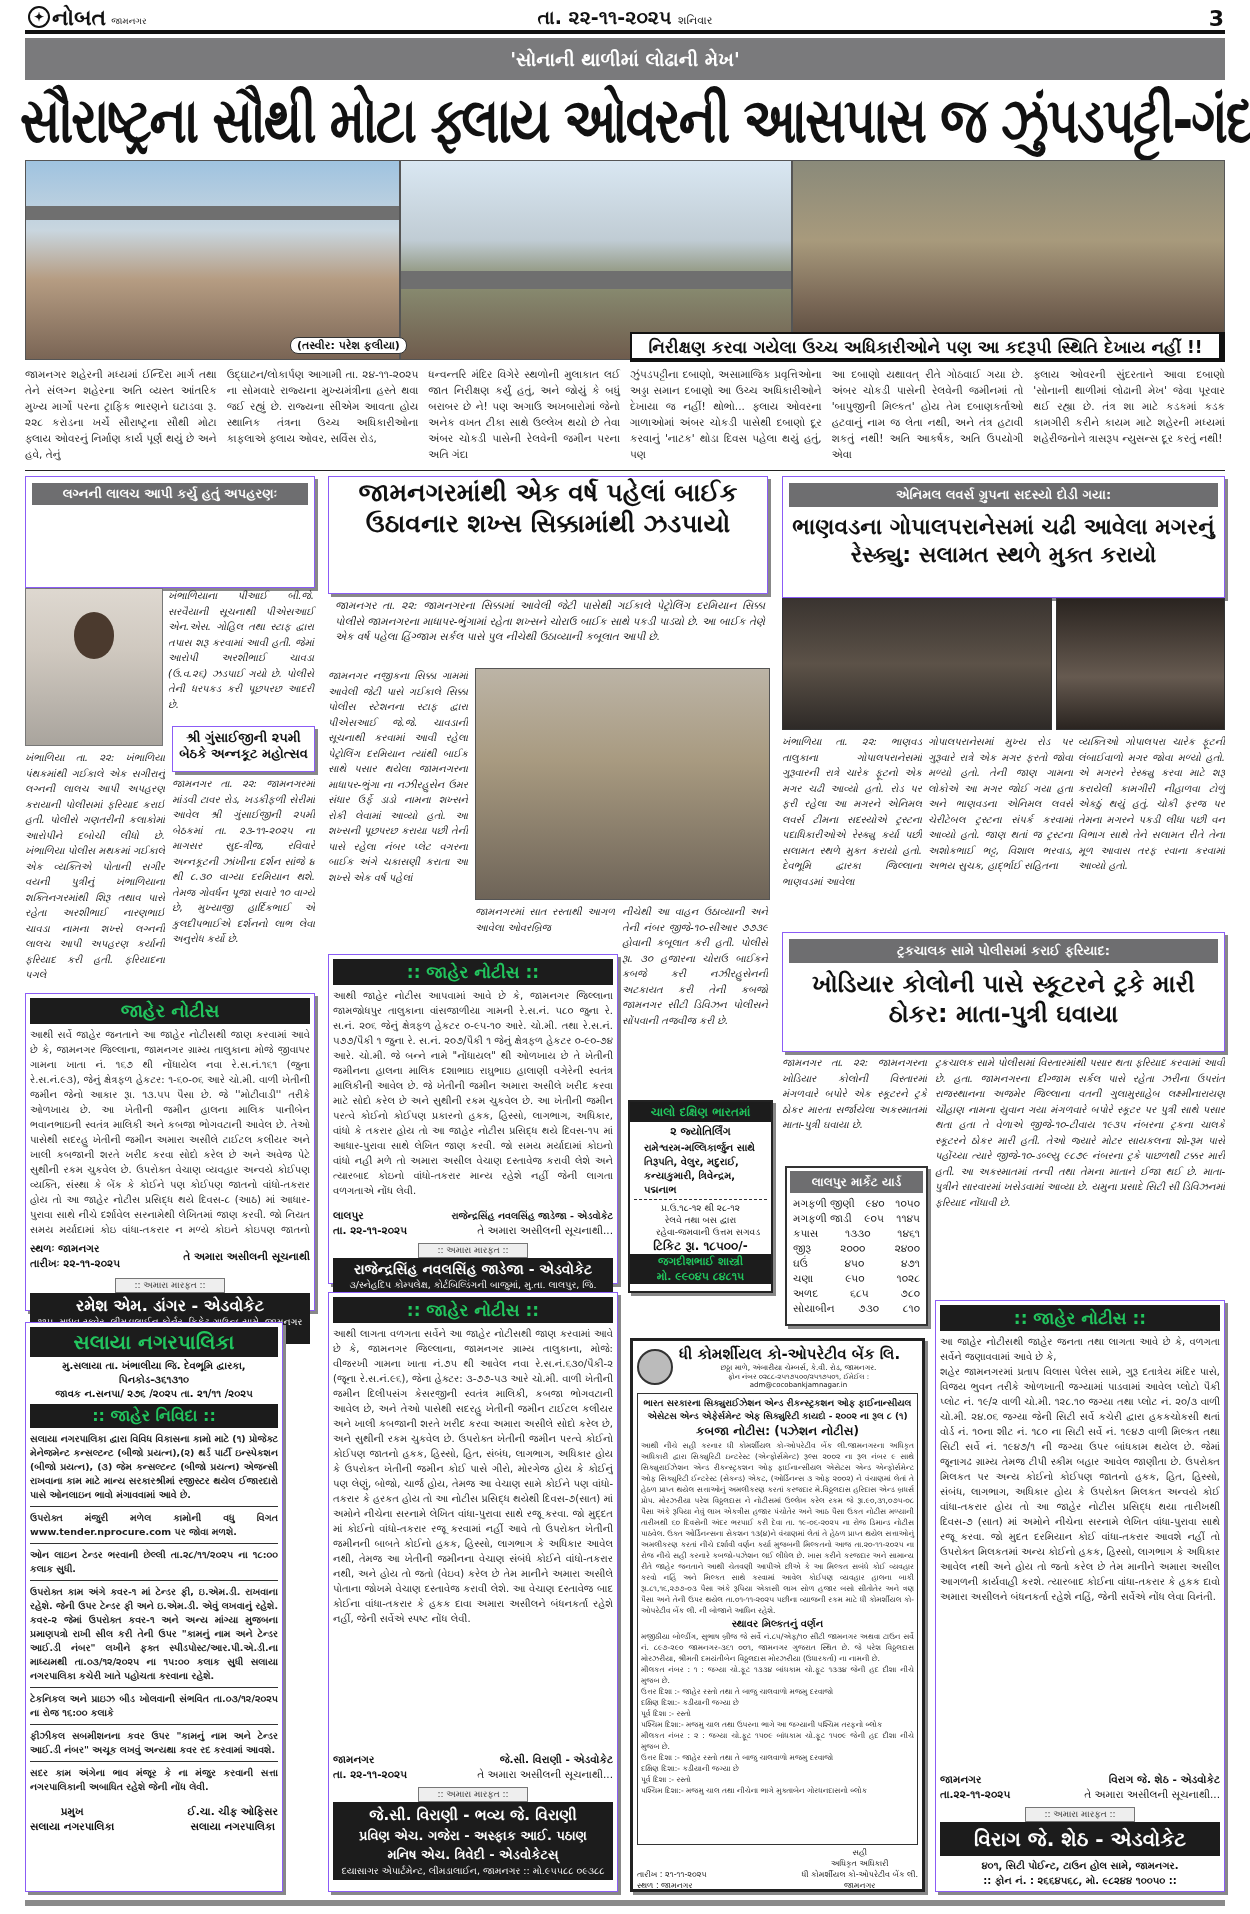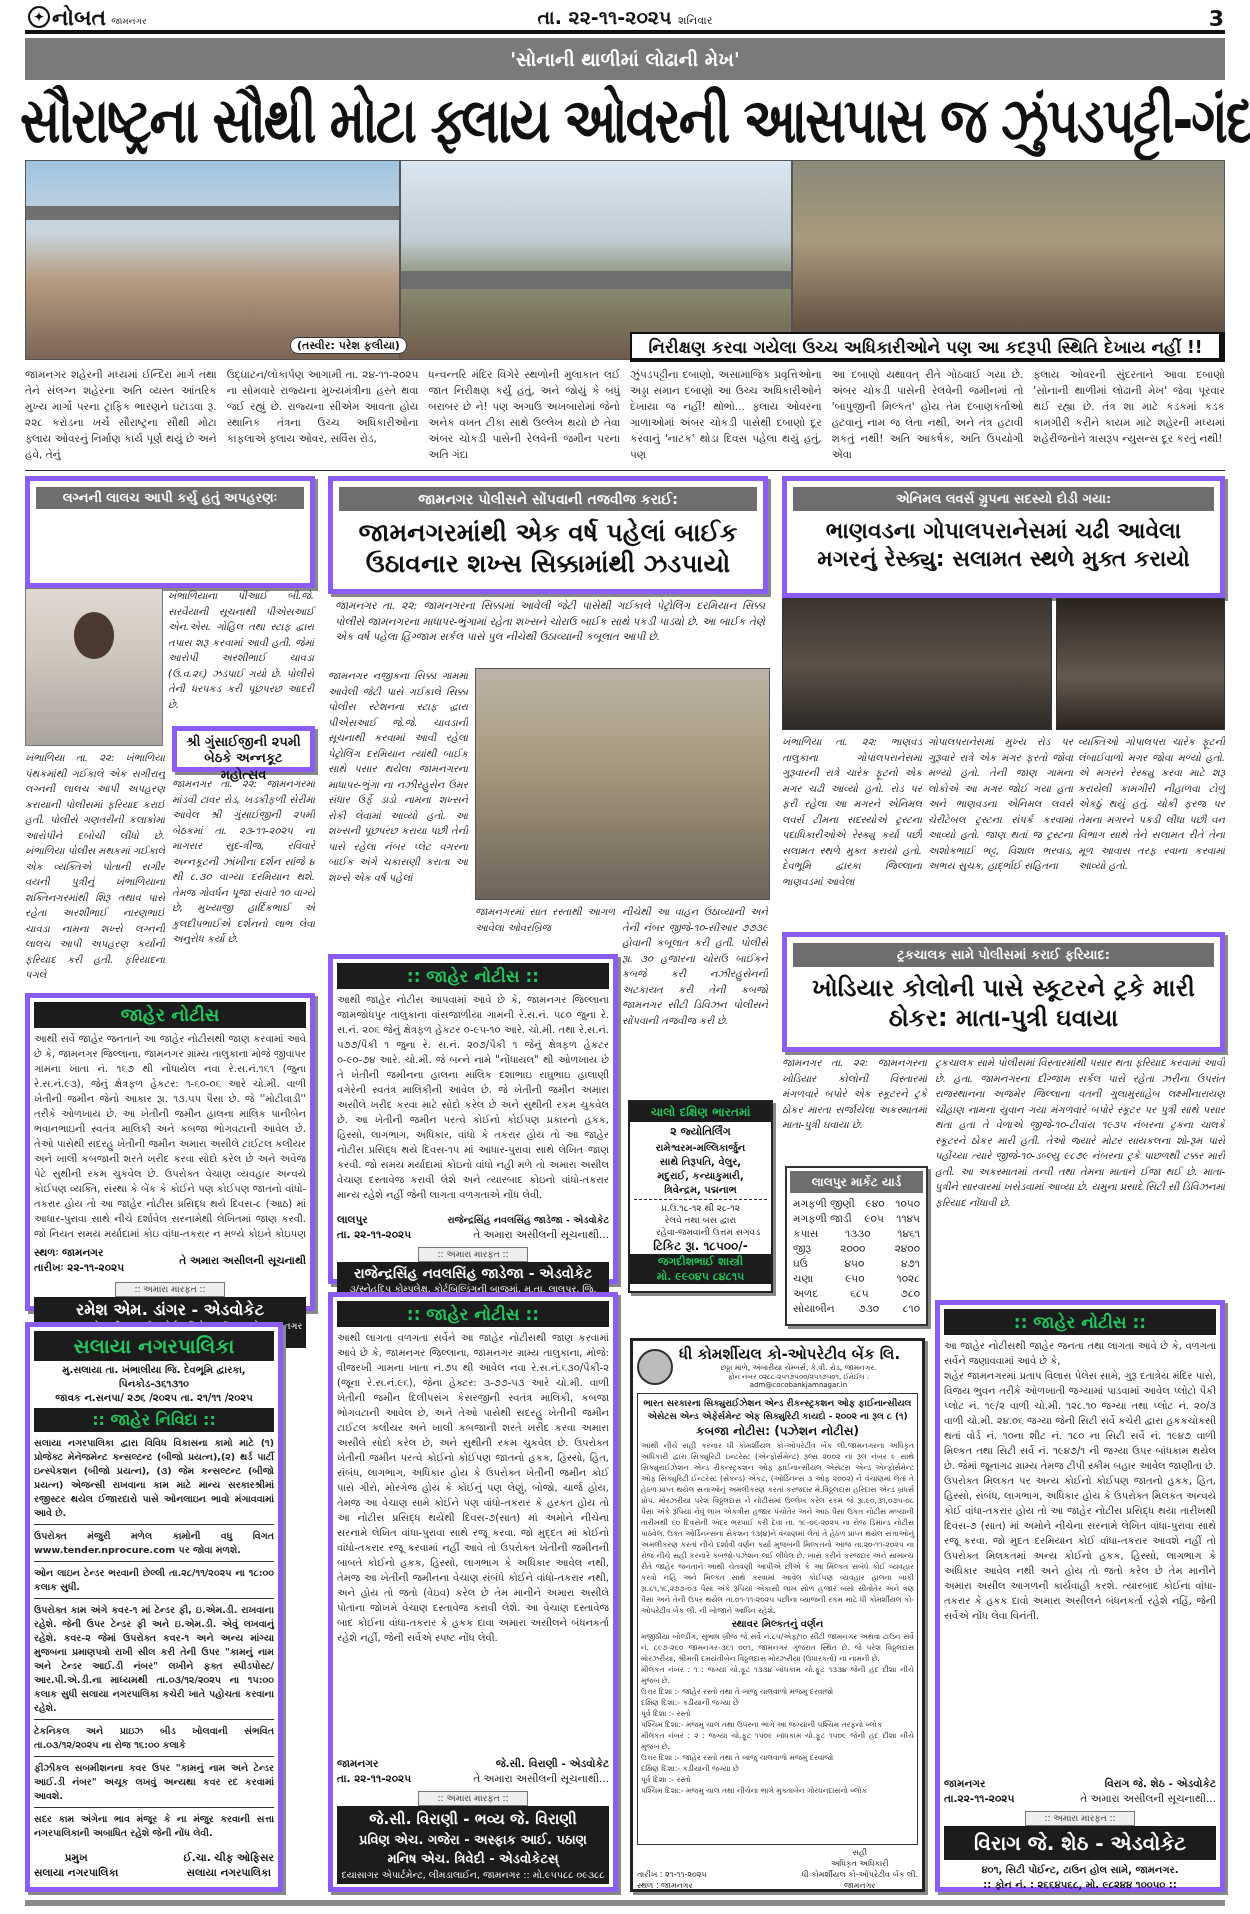--- a/index.html
+++ b/index.html
@@ -18,21 +18,21 @@
   .photo { background: linear-gradient(180deg,#9fc3e0 0%,#c9d6df 35%,#b59c82 60%,#7a6555 100%); border: 1px solid #555; }
   .photo.p1 { left: 25px; top: 160px; width: 375px; height: 200px; }
   .photo.p2 { left: 400px; top: 160px; width: 392px; height: 200px; background: linear-gradient(180deg,#d9e7f2 0%,#c0ccd4 40%,#8a8f73 60%,#6f5c4d 100%); }
   .photo.p3 { left: 792px; top: 160px; width: 433px; height: 200px; background: linear-gradient(180deg,#8a8a7a 0%,#a89a7c 40%,#7c6a58 70%,#4d3e34 100%); }
   .overpass { position:absolute; left:0; right:0; top:45px; height:14px; background:#6f6f6f; }
   .caption { left: 290px; top: 337px; font-size: 11px; font-weight: bold; background: #fff; border: 1px solid #333; padding: 1px 6px; border-radius: 8px; }
   .redbar { left: 630px; top: 332px; width: 595px; height: 30px; background: #fff; border: 2px solid #111; border-right: 6px solid #111; border-bottom: 4px solid #111; font-size: 17px; font-weight: bold; text-align: center; line-height: 26px; }
   .rule-thin { height: 1px; background: #222; }
   .body-cols { left: 25px; top: 366px; width: 1200px; height: 100px; display: grid; grid-template-columns: repeat(6, 1fr); gap: 10px; }
   .body-cols p { font-size: 10.5px; line-height: 16px; text-align: justify; color: #222; }
-  .box { border: 5px solid #8b5cf6; box-shadow: 3px 3px 0 #888; background:#fff; }
+  .box { border: 1px solid #8b5cf6; box-shadow: 3px 3px 0 #888; background:#fff; }
   .kick { background: #6e6e70; color: #fff; font-weight: bold; text-align: center; }
   .story-head { font-weight: bold; text-align: center; line-height: 1.25; }
   .story-text { font-size: 10px; line-height: 15.5px; text-align: justify; color: #222; font-style: italic; }
   .img-person { background: linear-gradient(180deg,#ded8d0 0%,#cfc8bf 40%,#a9a49d 100%); border:1px solid #777; position: relative; }
   .img-person::after { content:""; position:absolute; left:35%; top:15%; width:30%; height:30%; background:#4b3a2e; border-radius:50%; }
   .img-dark { background: linear-gradient(180deg,#3a3430 0%,#5c5248 50%,#2e2a27 100%); border:1px solid #333; }
   .img-police { background: linear-gradient(180deg,#bcb4a6 0%,#a89a80 40%,#6e6458 100%); border:1px solid #555; }
   .black-head { background: #1c1c1c; color: #22c55e; font-weight: bold; text-align: center; }
   .notice-text { font-size: 10px; line-height: 15px; text-align: justify; color: #222; }
   .adv-bar { background: #1c1c1c; color: #fff; text-align: center; }
@@ -137,21 +137,20 @@
       <div>સલાયા નગરપાલિકા</div>
     </div>
     <div style="text-align:center;">
       <div>ઈ.ચા. ચીફ ઓફિસર</div>
       <div>સલાયા નગરપાલિકા</div>
     </div>
   </div>
 </div>
 
 <div class="abs box" style="left:328px;top:476px;width:440px;height:118px;">
-  <div class="kick" style="margin:6px;font-size:14px;line-height:24px;">જામનગર પોલીસને સોંપવાની તજવીજ કરાઈ:</div>
   <div class="story-head" style="font-size:25px;padding:0 6px;">જામનગરમાંથી એક વર્ષ પહેલાં બાઈક ઉઠાવનાર શખ્સ સિક્કામાંથી ઝડપાયો</div>
 </div>
 <div class="abs story-text" style="left:335px;top:598px;width:430px;font-size:10.5px;">જામનગર તા. ૨૨: જામનગરના સિક્કામાં આવેલી જેટી પાસેથી ગઈકાલે પેટ્રોલિંગ દરમિયાન સિક્કા પોલીસે જામનગરના માધાપર-ભુંગામાં રહેતા શખ્સને ચોરાઉ બાઈક સાથે પકડી પાડ્યો છે. આ બાઈક તેણે એક વર્ષ પહેલા હિંગ્જામ સર્કલ પાસે પુલ નીચેથી ઉઠાવ્યાની કબૂલાત આપી છે.</div>
 <div class="abs story-text" style="left:328px;top:668px;width:140px;height:280px;overflow:hidden;">જામનગર નજીકના સિક્કા ગામમાં આવેલી જેટી પાસે ગઈકાલે સિક્કા પોલીસ સ્ટેશનના સ્ટાફ દ્વારા પીએસઆઈ જે.જે. ચાવડાની સૂચનાથી કરવામાં આવી રહેલા પેટ્રોલિંગ દરમિયાન ત્યાંથી બાઈક સાથે પસાર થયેલા જામનગરના માધાપર-ભુંગા ના નઝીરહુસેન ઉમર સંધાર ઉર્ફે ડાડો નામના શખ્સને રોકી લેવામાં આવ્યો હતો. આ શખ્સની પૂછપરછ કરાયા પછી તેની પાસે રહેલા નંબર પ્લેટ વગરના બાઈક અંગે ચકાસણી કરાતા આ શખ્સે એક વર્ષ પહેલાં</div>
 <div class="abs img-police" style="left:475px;top:668px;width:295px;height:232px;"></div>
 <div class="abs story-text" style="left:475px;top:904px;width:140px;height:40px;overflow:hidden;">જામનગરમાં સાત રસ્તાથી આગળ આવેલા ઓવરબ્રિજ</div>
 <div class="abs story-text" style="left:622px;top:904px;width:146px;height:180px;overflow:hidden;">નીચેથી આ વાહન ઉઠાવ્યાની અને તેની નંબર જીજે-૧૦-સીઆર ૭૭૩૯ હોવાની કબૂલાત કરી હતી. પોલીસે રૂા. ૩૦ હજારના ચોરાઉ બાઈકને કબજે કરી નઝીરહુસેનની અટકાયત કરી તેની કબજો જામનગર સીટી ડિવિઝન પોલીસને સોંપવાની તજવીજ કરી છે.</div>
 
 <div class="abs box" style="left:328px;top:954px;width:290px;height:330px;padding:4px;">
   <div class="black-head" style="font-size:17px;line-height:26px;">:: જાહેર નોટીસ ::</div>
@@ -191,21 +190,21 @@
     <div class="name" style="font-size:15px;line-height:21px;">જે.સી. વિરાણી - ભવ્ય જે. વિરાણી</div>
     <div class="name" style="font-size:13px;line-height:19px;">પ્રવિણ એચ. ગજેરા - અસ્ફાક આઈ. પઠાણ</div>
     <div class="name" style="font-size:13px;line-height:19px;">મનિષ એચ. ત્રિવેદી - એડવોકેટસ્</div>
     <div class="addr">દયાસાગર એપાર્ટમેન્ટ, લીમડાલાઈન, જામનગર :: મો.૯૫૫૮૮ ૦૯૩૮૮</div>
   </div>
 </div>
 
 <div class="abs box" style="left:628px;top:1100px;width:145px;height:193px;border:2px solid #222;">
   <div class="black-head" style="font-size:12px;line-height:20px;">ચાલો દક્ષિણ ભારતમાં</div>
   <div style="text-align:center;font-weight:bold;font-size:11px;line-height:15px;padding:2px;">૨ જ્યોતિર્લિંગ</div>
-  <div style="text-align:center;font-weight:bold;font-size:10px;line-height:14px;padding:0 20px;">રામેશ્વરમ-મલ્લિકાર્જુન સાથે તિરૂપતિ, વેલુર, મદુરાઈ, કન્યાકુમારી, ત્રિવેન્દ્રમ, પદ્મનાભ</div>
+  <div style="text-align:left;font-weight:bold;font-size:10px;line-height:14px;padding:0 14px;">રામેશ્વરમ-મલ્લિકાર્જુન સાથે તિરૂપતિ, વેલુર, મદુરાઈ, કન્યાકુમારી, ત્રિવેન્દ્રમ, પદ્મનાભ</div>
   <div style="border-top:1px dashed #333;margin:2px 4px;"></div>
   <div style="text-align:center;font-size:9px;line-height:12px;">પ્ર.ઉ.૧૮-૧૨ થી ૨૮-૧૨</div>
   <div style="text-align:center;font-size:9px;line-height:12px;">રેલવે તથા બસ દ્વારા</div>
   <div style="text-align:center;font-size:9px;line-height:12px;margin-left:15px;">રહેવા-જમવાની ઉત્તમ સગવડ</div>
   <div style="text-align:center;font-weight:bold;font-size:12px;line-height:16px;">ટિકિટ રૂા. ૧૮૫૦૦/-</div>
   <div class="black-head" style="font-size:11px;line-height:15px;">
     <div>જગદીશભાઈ શાસ્ત્રી</div>
     <div>મો. ૯૯૦૪૫ ૮૪૮૧૫</div>
   </div>
 </div>

